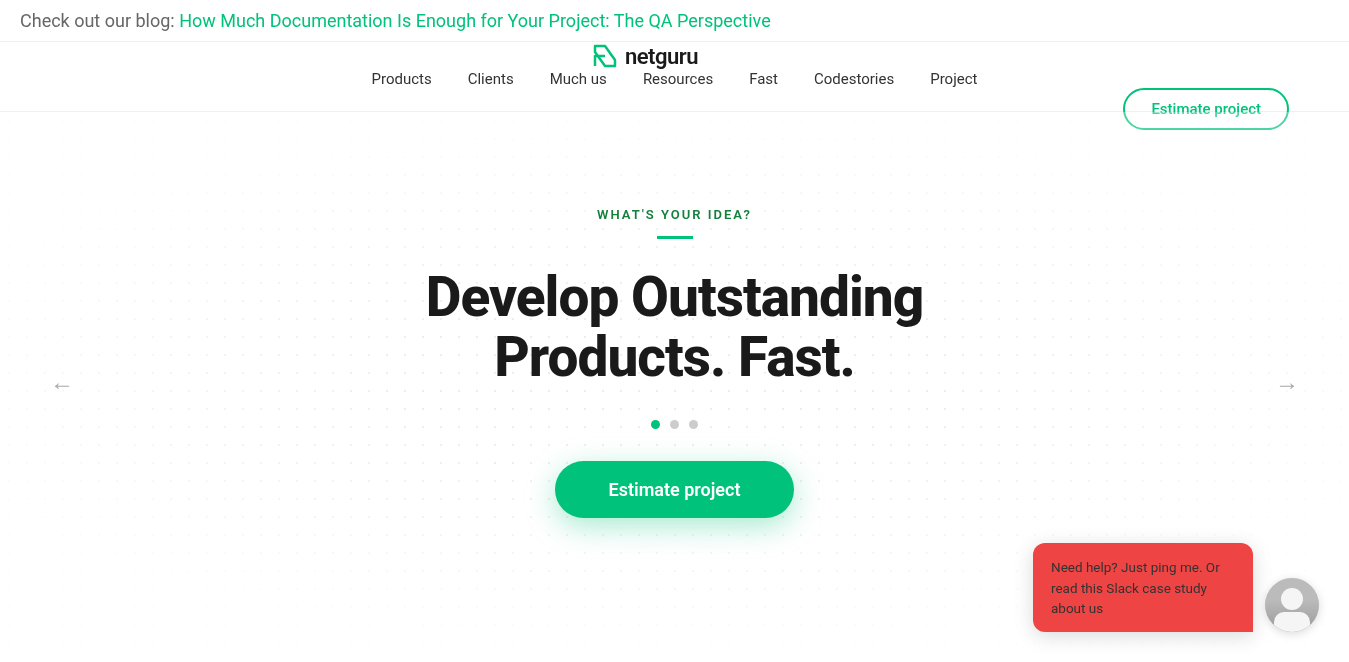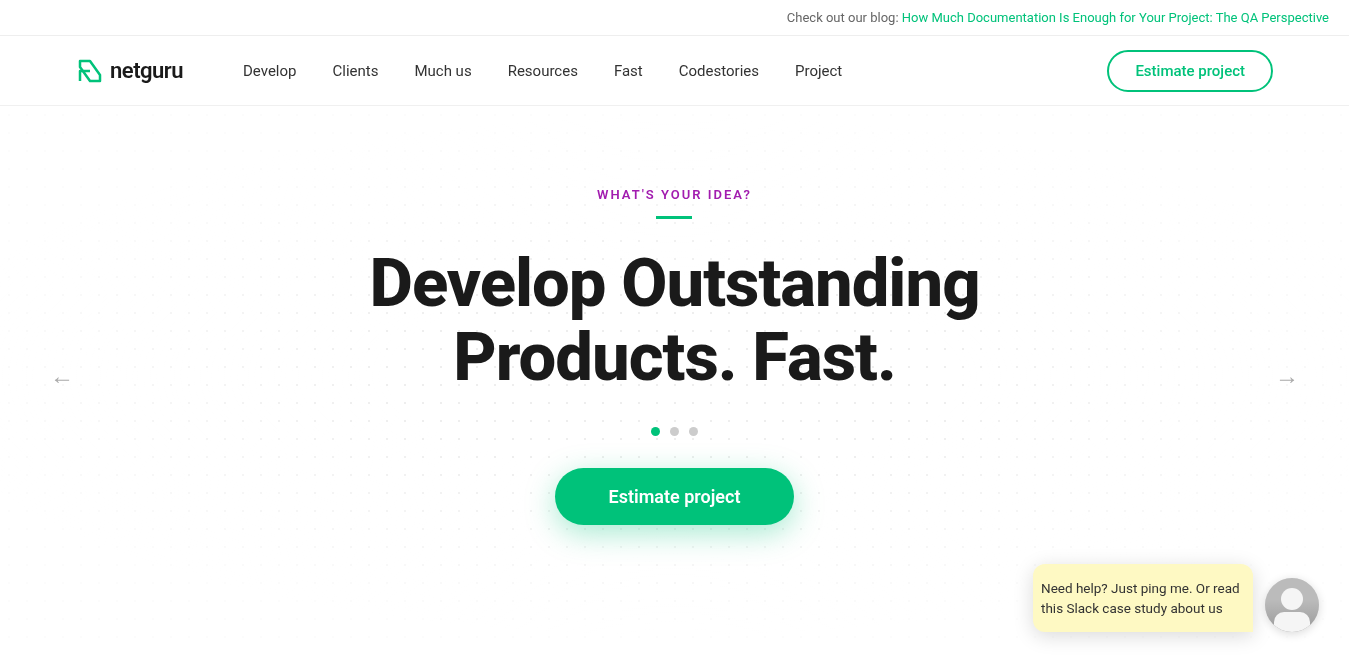--- a/index.html
+++ b/index.html
@@ -2,38 +2,39 @@
 <html><head>
   <meta charset="utf-8">
   <style>
     * { margin: 0; padding: 0; box-sizing: border-box; }
     body { font-family: -apple-system, BlinkMacSystemFont, 'Segoe UI', Roboto, sans-serif; background: #fff; width: 1349px; overflow-x: hidden; }
 
     
     .announcement-bar {
       background: #fff;
       border-bottom: 1px solid #eee;
-      text-align: right;
+      text-align: left;
       padding: 10px 20px;
-      font-size: 13px;
+      font-size: 18px;
       color: #666;
     }
     .announcement-bar a {
       color: #00c27a;
       text-decoration: none;
     }
 
     
     nav {
       display: flex;
       align-items: center;
-      padding: 0 76px;
+      padding: 0 60px;
       height: 70px;
       border-bottom: 1px solid #f0f0f0;
       background: #fff;
+      flex-direction: column;
     }
     .logo {
       display: flex;
       align-items: center;
       gap: 6px;
       text-decoration: none;
       margin-right: 60px;
     }
     .logo-icon {
       width: 28px;
@@ -104,33 +105,33 @@
       position: relative;
       z-index: 1;
       text-align: center;
       max-width: 700px;
     }
 
     .hero-eyebrow {
       font-size: 13px;
       font-weight: 600;
       letter-spacing: 2px;
-      color: #a21caf;
+      color: #15803d;
       text-transform: uppercase;
       margin-bottom: 14px;
     }
     .hero-eyebrow-underline {
       width: 36px;
       height: 3px;
       background: #00c27a;
       margin: 8px auto 28px;
     }
 
     .hero-headline {
-      font-size: 67px;
+      font-size: 55px;
       font-weight: 800;
       color: #1a1a1a;
       line-height: 1.1;
       margin-bottom: 32px;
       letter-spacing: -1px;
     }
 
     
     .carousel-dots {
       display: flex;
@@ -183,23 +184,23 @@
     .chat-widget {
       position: fixed;
       bottom: 30px;
       right: 30px;
       display: flex;
       align-items: flex-end;
       gap: 12px;
       z-index: 100;
     }
     .chat-bubble {
-      background: #fef9c3;
+      background: #ef4444;
       border-radius: 12px 12px 0 12px;
-      padding: 14px 8px;
+      padding: 14px 18px;
       box-shadow: 0 4px 20px rgba(0,0,0,0.15);
       max-width: 220px;
       font-size: 13.5px;
       color: #333;
       line-height: 1.5;
     }
     .chat-avatar {
       width: 54px;
       height: 54px;
       border-radius: 50%;
@@ -246,21 +247,21 @@
 <nav>
   <a class="logo" href="#">
     <svg class="logo-icon" viewBox="0 0 28 28" fill="none" xmlns="http://www.w3.org/2000/svg">
       <path d="M4 4 L14 4 L24 18 L24 24 L14 24 L4 10 Z" stroke="#00c27a" stroke-width="2.5" fill="none" stroke-linejoin="round"></path>
       <path d="M4 24 L4 14 L14 14" stroke="#00c27a" stroke-width="2.5" fill="none" stroke-linejoin="round"></path>
     </svg>
     <span class="logo-text">netguru</span>
   </a>
 
   <div class="nav-links">
-    <a class="nav-link" href="#">Develop</a>
+    <a class="nav-link" href="#">Products</a>
     <a class="nav-link" href="#">Clients</a>
     <a class="nav-link" href="#">Much us</a>
     <a class="nav-link" href="#">Resources</a>
     <a class="nav-link" href="#">Fast</a>
     <a class="nav-link" href="#">Codestories</a>
     <a class="nav-link" href="#">Project</a>
   </div>
 
   <a class="nav-cta" href="#">Estimate project</a>
 </nav>

